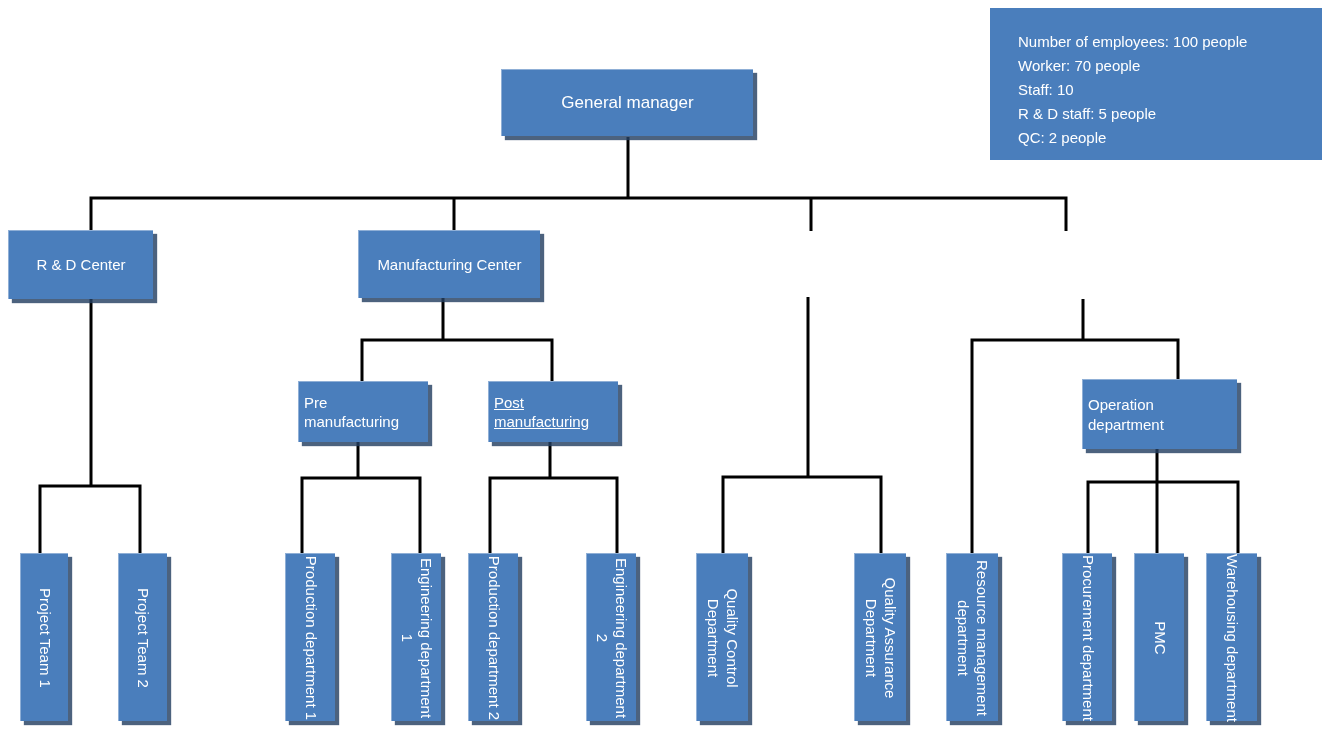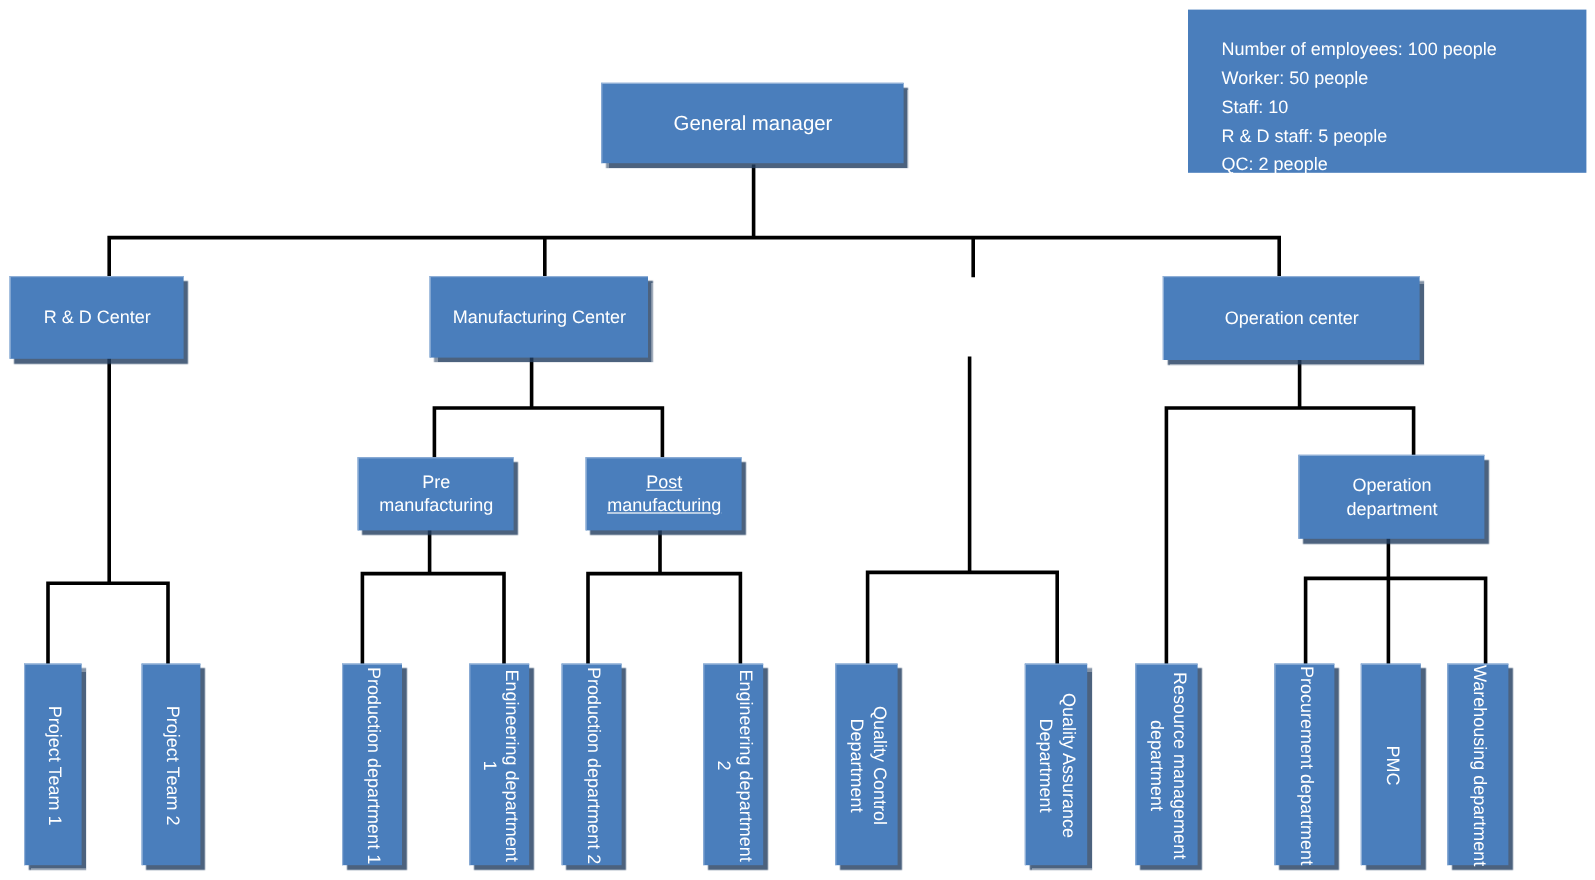--- a/index.html
+++ b/index.html
@@ -19,21 +19,20 @@
   .node {
     position: absolute;
     background: #4a7ebc;
     border-top: 1px solid #8fafd6;
     border-left: 1px solid #8fafd6;
     box-shadow: 4px 4px 1px rgba(36, 63, 97, 0.82);
     color: #ffffff;
     display: flex;
     align-items: center;
     justify-content: center;
-    text-align: center;
     font-size: 15px;
     line-height: 1.3;
     box-sizing: border-box;
     padding: 2px 5px;
   }
   .node.title { font-size: 17px; }
   .vnode {
     position: absolute;
     background: #4a7ebc;
     border-top: 1px solid #8fafd6;
@@ -51,21 +50,21 @@
     display: flex;
     align-items: center;
     justify-content: center;
     text-align: center;
     font-size: 15px;
     line-height: 1.28;
   }
   #legend {
     position: absolute;
     left: 990px; top: 8px;
-    width: 332px; height: 136px;
+    width: 332px; height: 152px;
     background: #4a7ebc;
     color: #ffffff;
     box-sizing: border-box;
     padding: 22px 12px 0 28px;
     font-size: 15px;
   }
   .legend-line { line-height: 24px; white-space: nowrap; }
 </style>
 </head>
 <body>
@@ -78,31 +77,30 @@
     <path d="M443 297 V341.5 M360.5 340 H553.5 M362 340 V382 M552 340 V382" stroke="#000000" stroke-width="3" fill="none"></path>
     <path d="M358 441 V479.5 M300.5 478 H421.5 M302 478 V554 M420 478 V554" stroke="#000000" stroke-width="3" fill="none"></path>
     <path d="M550 441 V479.5 M488.5 478 H618.5 M490 478 V554 M617 478 V554" stroke="#000000" stroke-width="3" fill="none"></path>
     <path d="M808 297 V478.5 M721.5 477 H882.5 M723 477 V554 M881 477 V554" stroke="#000000" stroke-width="3" fill="none"></path>
     <path d="M1083 299 V341.5 M970.5 340 H1179.5 M972 340 V554 M1178 340 V381" stroke="#000000" stroke-width="3" fill="none"></path>
     <path d="M1157 448 V554 M1086.5 482 H1239.5 M1088 482 V554 M1238 482 V554" stroke="#000000" stroke-width="3" fill="none"></path>
   </svg>
 
   <div id="legend">
     <div class="legend-line">Number of employees: 100 people</div>
-    <div class="legend-line">Worker: 50 people</div>
+    <div class="legend-line">Worker: 70 people</div>
     <div class="legend-line">Staff: 10</div>
     <div class="legend-line">R &amp; D staff: 5 people</div>
     <div class="legend-line">QC: 2 people</div>
   </div>
 
   <div class="node title" style="left:501px; top:69px; width:252px; height:67px;">General manager</div>
 
   <div class="node" style="left:8px; top:230px; width:145px; height:69px;">R &amp; D Center</div>
   <div class="node" style="left:358px; top:230px; width:182px; height:68px;">Manufacturing Center</div>
-  <div class="node" style="left:969px; top:230px; width:214px; height:70px;">Operation center</div>
 
   <div class="node" style="left:298px; top:381px; width:130px; height:61px;">Pre manufacturing</div>
   <div class="node" style="left:488px; top:381px; width:130px; height:61px;text-decoration:underline;">Post manufacturing</div>
   <div class="node" style="left:1082px; top:379px; width:155px; height:70px;">Operation department</div>
 
   <div class="vnode" style="left:20px; top:553px; width:48px; height:168px;">
     <div class="vlabel">Project Team 1</div>
   </div>
   <div class="vnode" style="left:118px; top:553px; width:49px; height:168px;">
     <div class="vlabel">Project Team 2</div>

